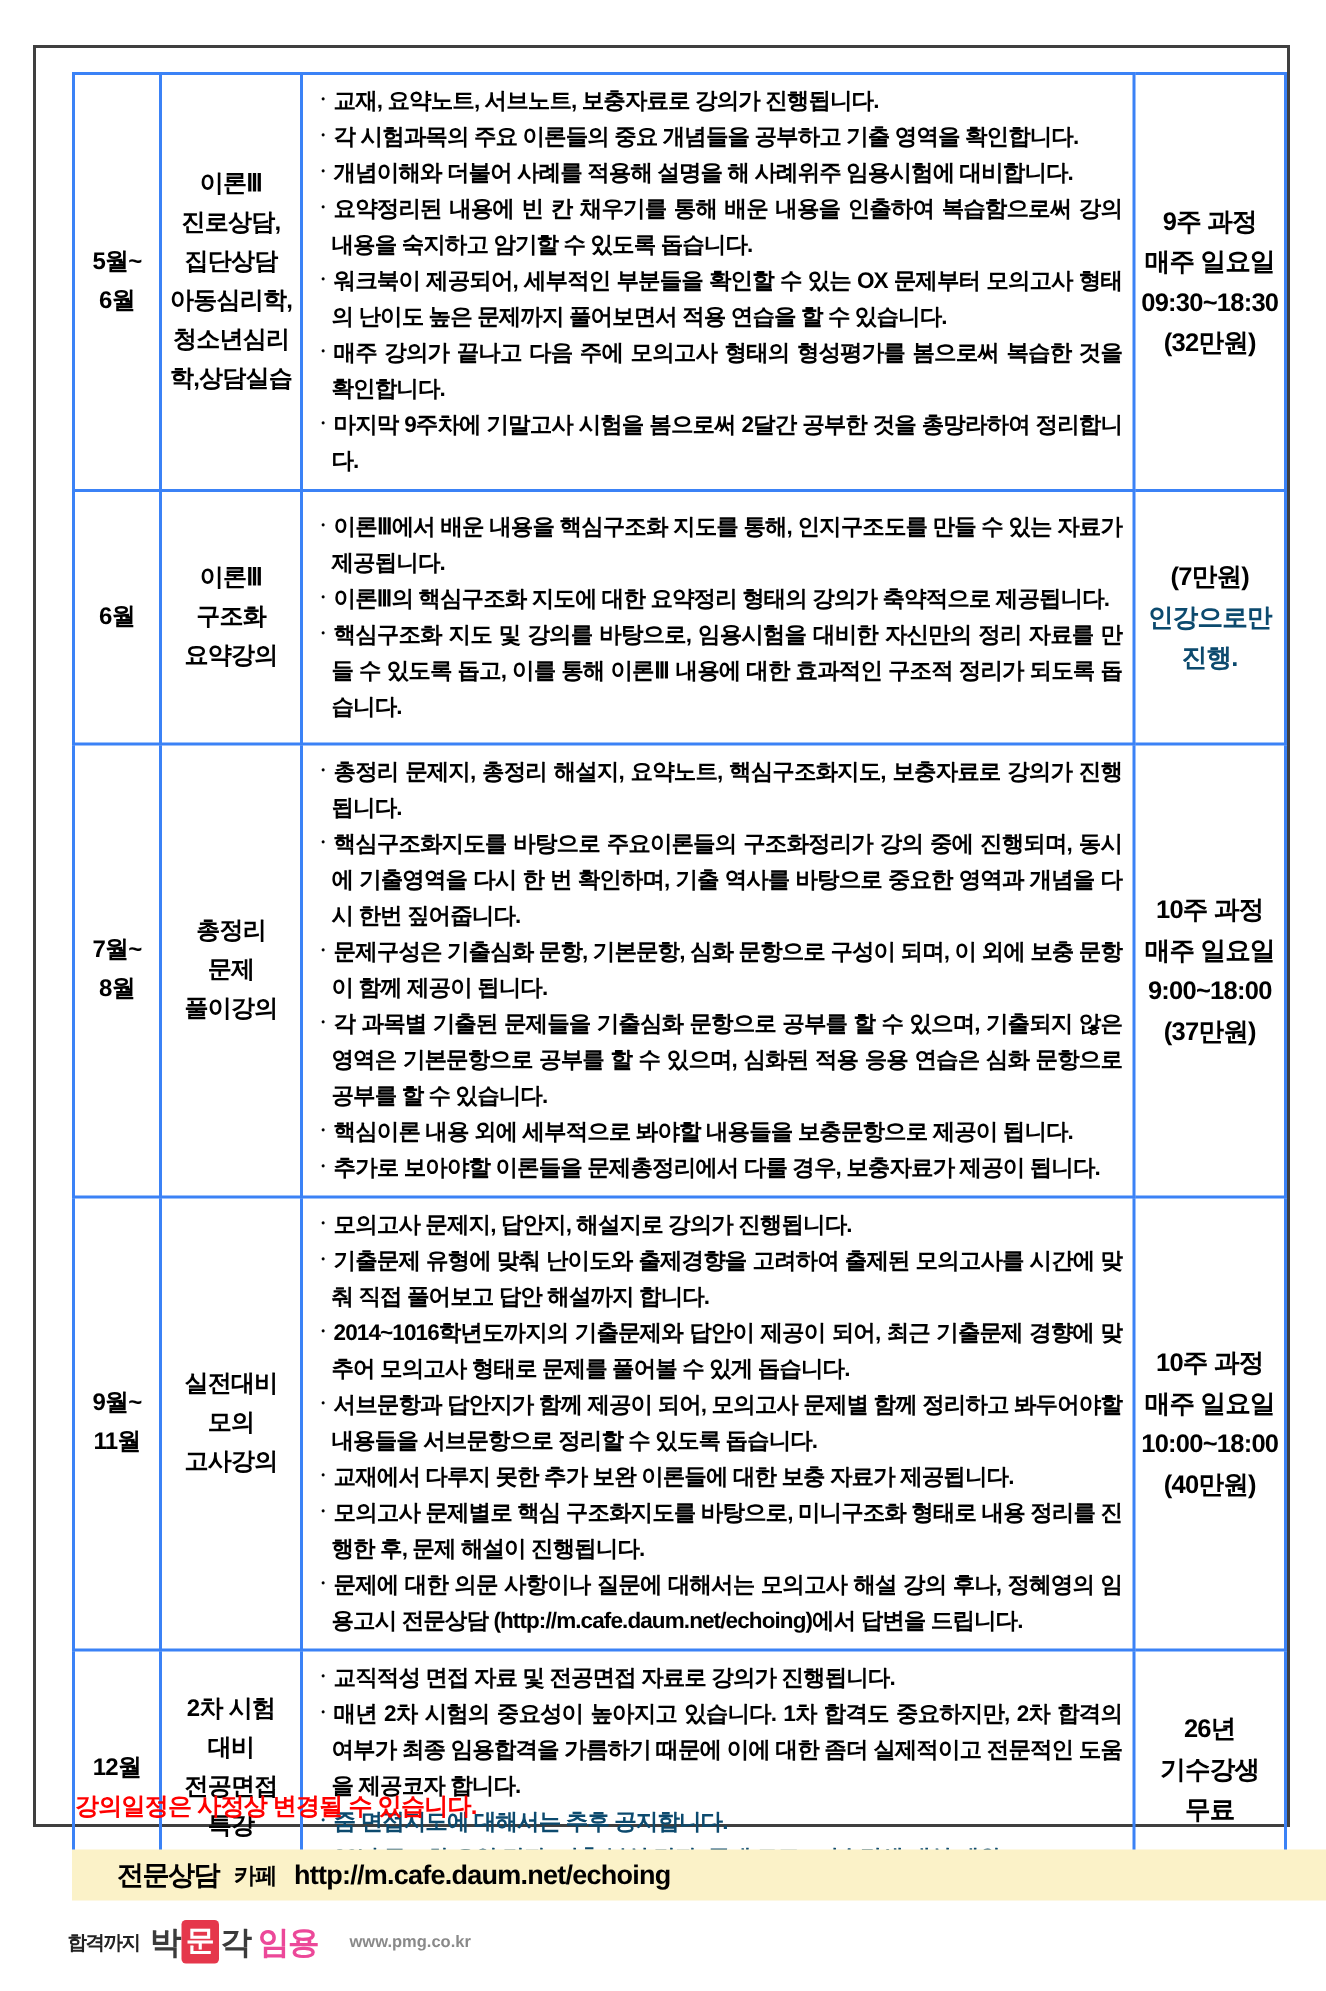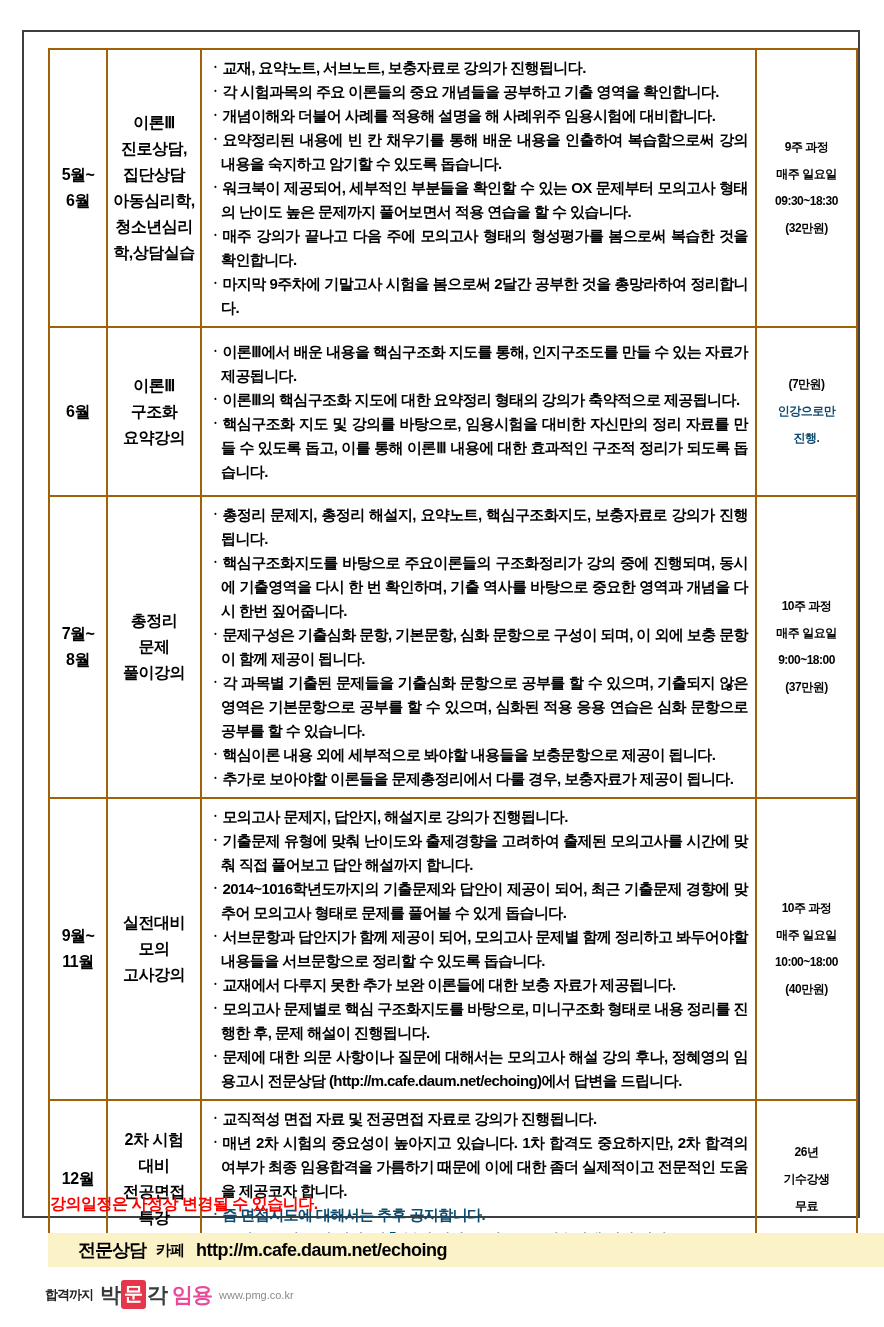--- a/index.html
+++ b/index.html
@@ -9,36 +9,36 @@
     overflow:hidden;
   }
   .outer-box {
     position:absolute; left:22px; top:30px; width:834px; height:1184px;
     border:2px solid #3f3f3f; box-sizing:content-box;
   }
   table.course-table {
     position:absolute; left:24px; top:16px; width:808px;
     border-collapse:collapse; table-layout:fixed;
   }
-  table.course-table td { border:2px solid #a16207; box-sizing:border-box; }
+  table.course-table td { border:2px solid #3b82f6; box-sizing:border-box; }
   td.month, td.course {
     text-align:center; vertical-align:middle;
     font-size:16px; line-height:26px; white-space:pre-line; letter-spacing:-0.5px;
   }
   td.desc {
     vertical-align:middle; padding:6px 7px 6px 6px;
     font-size:15px; line-height:24px; letter-spacing:-0.6px;
   }
   .bullet {
     text-align:justify; text-align-last:left;
     padding-left:13px; text-indent:-13px;
   }
   td.schedule {
     text-align:center; vertical-align:middle;
-    font-size:12px; line-height:27px; letter-spacing:-0.5px;
+    font-size:17px; line-height:27px; letter-spacing:-0.5px;
   }
   .red { color:#0c4a6e; }
   .note {
     position:absolute; left:26px; top:1146px;
     color:#ff0000; font-size:16px; letter-spacing:-0.5px;margin-top:16px;
   }
   .yellow-band {
     position:absolute; left:0; top:1233px; width:884px; height:34px;
     background:#fbf2c8; display:flex; align-items:center;
     padding-left:30px; box-sizing:border-box;margin-left:48px;
@@ -50,21 +50,21 @@
     position:absolute; left:45px; top:1280px;
     display:flex; align-items:center;
   }
   .logo-prefix { font-size:13px; color:#222; margin-right:7px; letter-spacing:-1px; }
   .logo-char { font-size:21px; color:#3b3b3b; letter-spacing:-1px; }
   .logo-char-red {
     font-size:19px; color:#fff; background:#e5374b;
     padding:1px 3px 2px 3px; border-radius:3px; margin:0 1px;
   }
   .logo-suffix { font-size:21px; color:#ec4899; margin-left:5px; letter-spacing:-1px; }
-  .logo-site { font-size:11px; color:#8a8a8a; margin-left:7px; font-weight:normal; }
+  .logo-site { font-size:11px; color:#8a8a8a; margin-left:21px; font-weight:bold; }
   .phones {
     position:absolute; right:28px; top:1283px; font-size:17px; letter-spacing:-0.5px;
   }
   .phone-divider { color:#9a9a9a; margin:0 12px; font-weight:normal; }
 </style>
 </head>
 <body>
 
 <div class="page">
 

